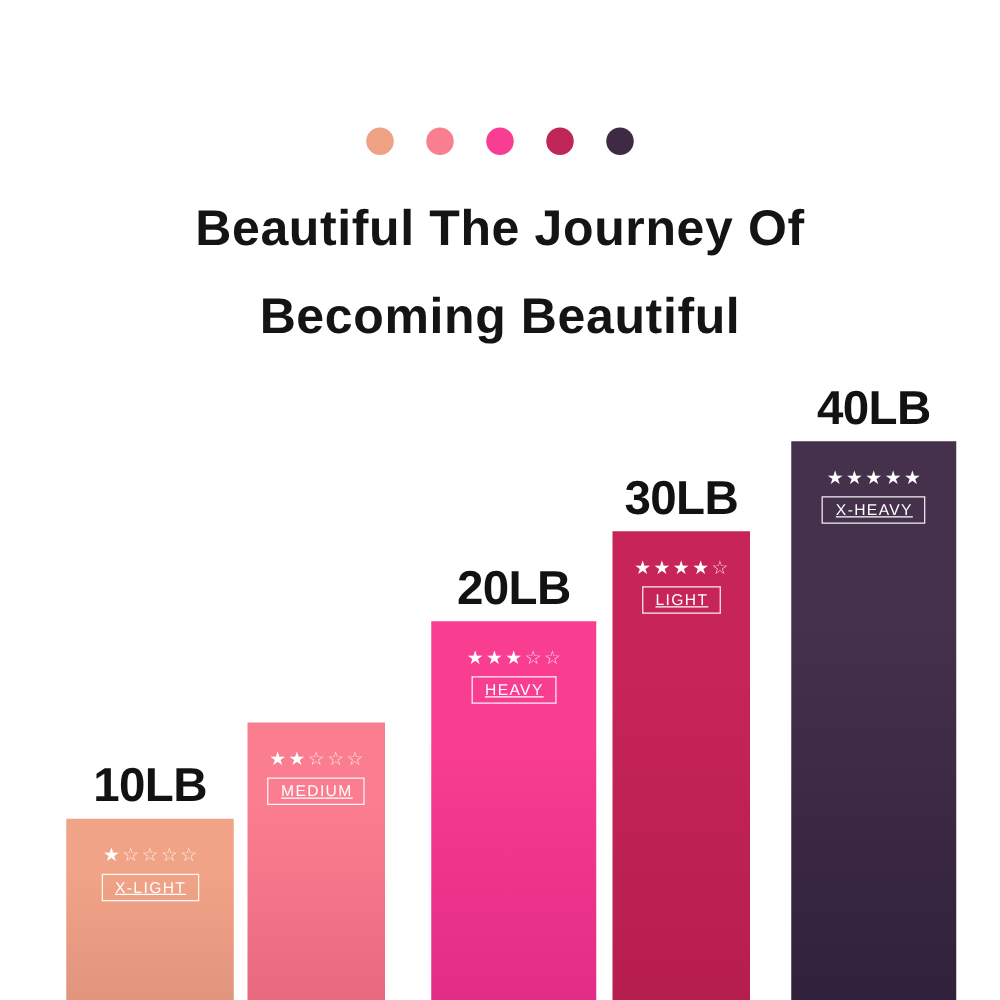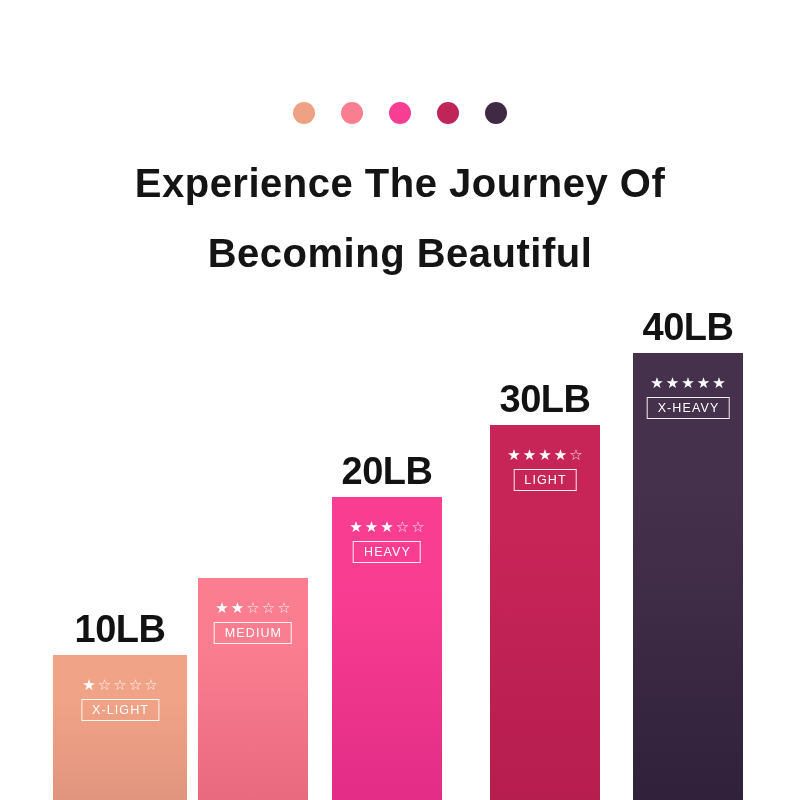--- a/index.html
+++ b/index.html
@@ -78,35 +78,36 @@
 
   .pill{
     border:1.6px solid rgba(255,255,255,0.92);
     color:#ffffff;
     font-size:12.5px;
     letter-spacing:1.1px;
     padding:3px 9px 3px 10px;
     white-space:nowrap;
     text-align:center;
     font-weight:normal;
+    text-decoration:underline;
   }
 </style>
 </head>
 <body>
 
 <div id="dots-row">
     <span class="dot" style="background: rgb(239, 161, 131);"></span>
     <span class="dot" style="background: rgb(249, 127, 144);"></span>
     <span class="dot" style="background: rgb(247, 62, 146);"></span>
     <span class="dot" style="background: rgb(191, 37, 86);"></span>
     <span class="dot" style="background: rgb(62, 43, 67);"></span>
   </div>
 
 <div id="headline">
-  <span class="hl-line">Experience The Journey Of</span>
+  <span class="hl-line">Beautiful The Journey Of</span>
   <span class="hl-line">Becoming Beautiful</span>
 </div>
 
 <div id="chart">
     <div class="bar-group" style="left: 53px; width: 134px; height: 197px;">
       <div class="bar-weight" style="bottom: 149px;">10LB</div>
       <div class="bar" style="height: 145px; background: linear-gradient(rgb(240, 163, 134) 0%, rgb(240, 163, 134) 30%, rgb(226, 149, 126) 100%);">
         <div class="bar-badge">
           <div class="stars">
             <span class="star">★</span>
@@ -126,21 +127,21 @@
             <span class="star">★</span>
             <span class="star">★</span>
             <span class="star off">☆</span>
             <span class="star off">☆</span>
             <span class="star off">☆</span>
           </div>
           <div class="pill">MEDIUM</div>
         </div>
       </div>
     </div>
-    <div class="bar-group" style="left: 332px; width: 110px; height: 355px;">
+    <div class="bar-group" style="left: 345px; width: 132px; height: 355px;">
       <div class="bar-weight" style="bottom: 307px;">20LB</div>
       <div class="bar" style="height: 303px; background: linear-gradient(rgb(249, 62, 146) 0%, rgb(249, 62, 146) 30%, rgb(226, 44, 134) 100%);">
         <div class="bar-badge">
           <div class="stars">
             <span class="star">★</span>
             <span class="star">★</span>
             <span class="star">★</span>
             <span class="star off">☆</span>
             <span class="star off">☆</span>
           </div>
@@ -156,21 +157,21 @@
             <span class="star">★</span>
             <span class="star">★</span>
             <span class="star">★</span>
             <span class="star">★</span>
             <span class="star off">☆</span>
           </div>
           <div class="pill">LIGHT</div>
         </div>
       </div>
     </div>
-    <div class="bar-group" style="left: 633px; width: 110px; height: 499px;">
+    <div class="bar-group" style="left: 633px; width: 132px; height: 499px;">
       <div class="bar-weight" style="bottom: 451px;">40LB</div>
       <div class="bar" style="height: 447px; background: linear-gradient(rgb(70, 49, 76) 0%, rgb(70, 49, 76) 30%, rgb(49, 33, 58) 100%);">
         <div class="bar-badge">
           <div class="stars">
             <span class="star">★</span>
             <span class="star">★</span>
             <span class="star">★</span>
             <span class="star">★</span>
             <span class="star">★</span>
           </div>

